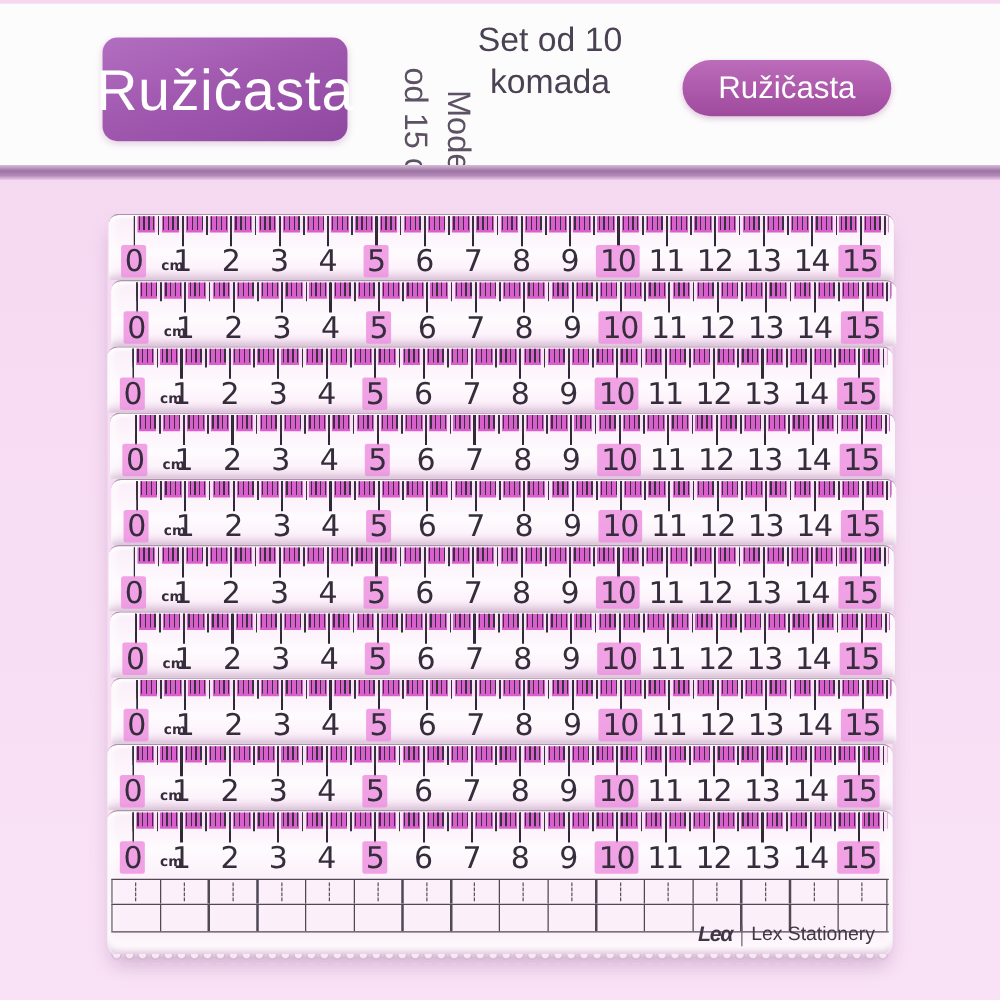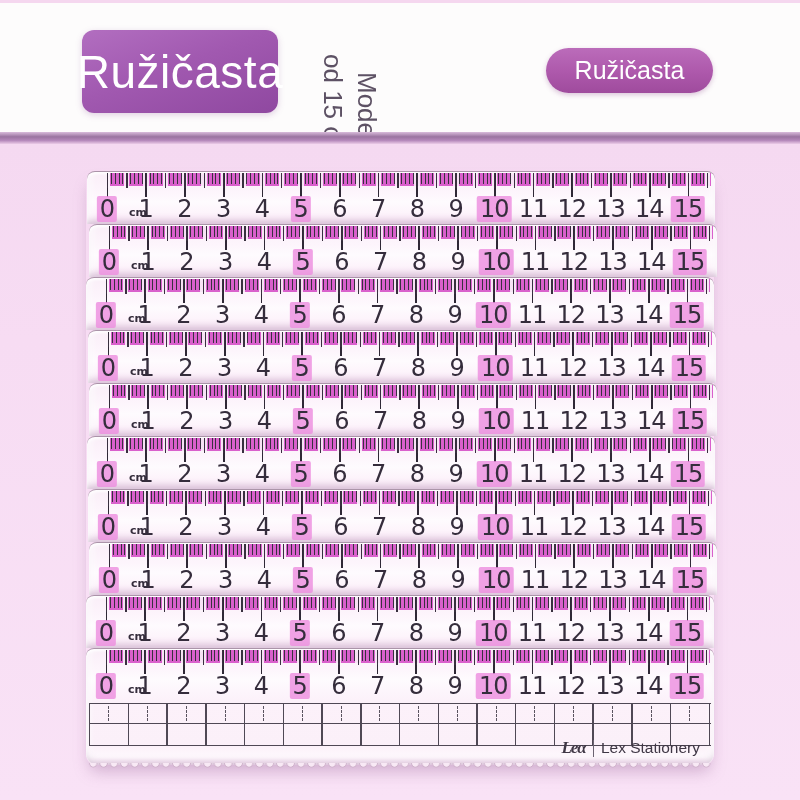--- a/index.html
+++ b/index.html
@@ -66,41 +66,45 @@
     font-size:11px;font-weight:600;color:#352d3c;}
 
   .grid{position:absolute;left:3px;right:3px;top:54px;}
   .grow{position:relative;overflow:hidden;}
   .g1{height:19px;border-top:1.6px solid #4f4855;border-bottom:1.6px solid #4f4855;}
   .g2{height:21px;border-bottom:1.6px solid #4f4855;}
   .vs{position:absolute;top:0;bottom:0;width:1.4px;background:#4f4855;}
   .vd{position:absolute;top:2px;bottom:2px;width:0;border-left:1px dashed #5a5360;}
 
   .logorow{position:absolute;right:14px;bottom:7px;display:flex;align-items:center;gap:7px;}
-  .lea{font-family:Liberation Serif, serif;font-style:italic;font-weight:700;
+  .lea{font-family:Liberation Sans, sans-serif;font-style:italic;font-weight:700;
     font-size:17px;color:#3f3745;letter-spacing:-1px;}
   .lsep{width:1.2px;height:17px;background:#6b6371;}
   .lname{font-size:15.5px;color:#3f3745;}
 
   .scallop{position:absolute;left:2px;right:2px;bottom:-6px;height:8px;
     background:radial-gradient(circle at 5.2px .5px,#f8e9f5 2.8px,#cbadc7 3.6px,rgba(203,173,199,0) 4.3px);
     background-size:10.4px 8px;background-repeat:repeat-x;}
 </style>
 </head>
 <body>
 
 <div class="page">
 
   <div class="top-area">
     <div class="color-box">
       <span>Ružičasta</span>
     </div>
     <div class="vertical-label">
       <span>Model</span>
       <span>od 15 cm</span>
+    </div>
+    <div class="set-label">
+      <span>Set od 10</span>
+      <span>komada</span>
     </div>
     <div class="pill">
       <span>Ružičasta</span>
     </div>
   </div>
 
   <div class="divider"></div>
 
   <div class="main-area">
     <div class="stack" id="stack">

